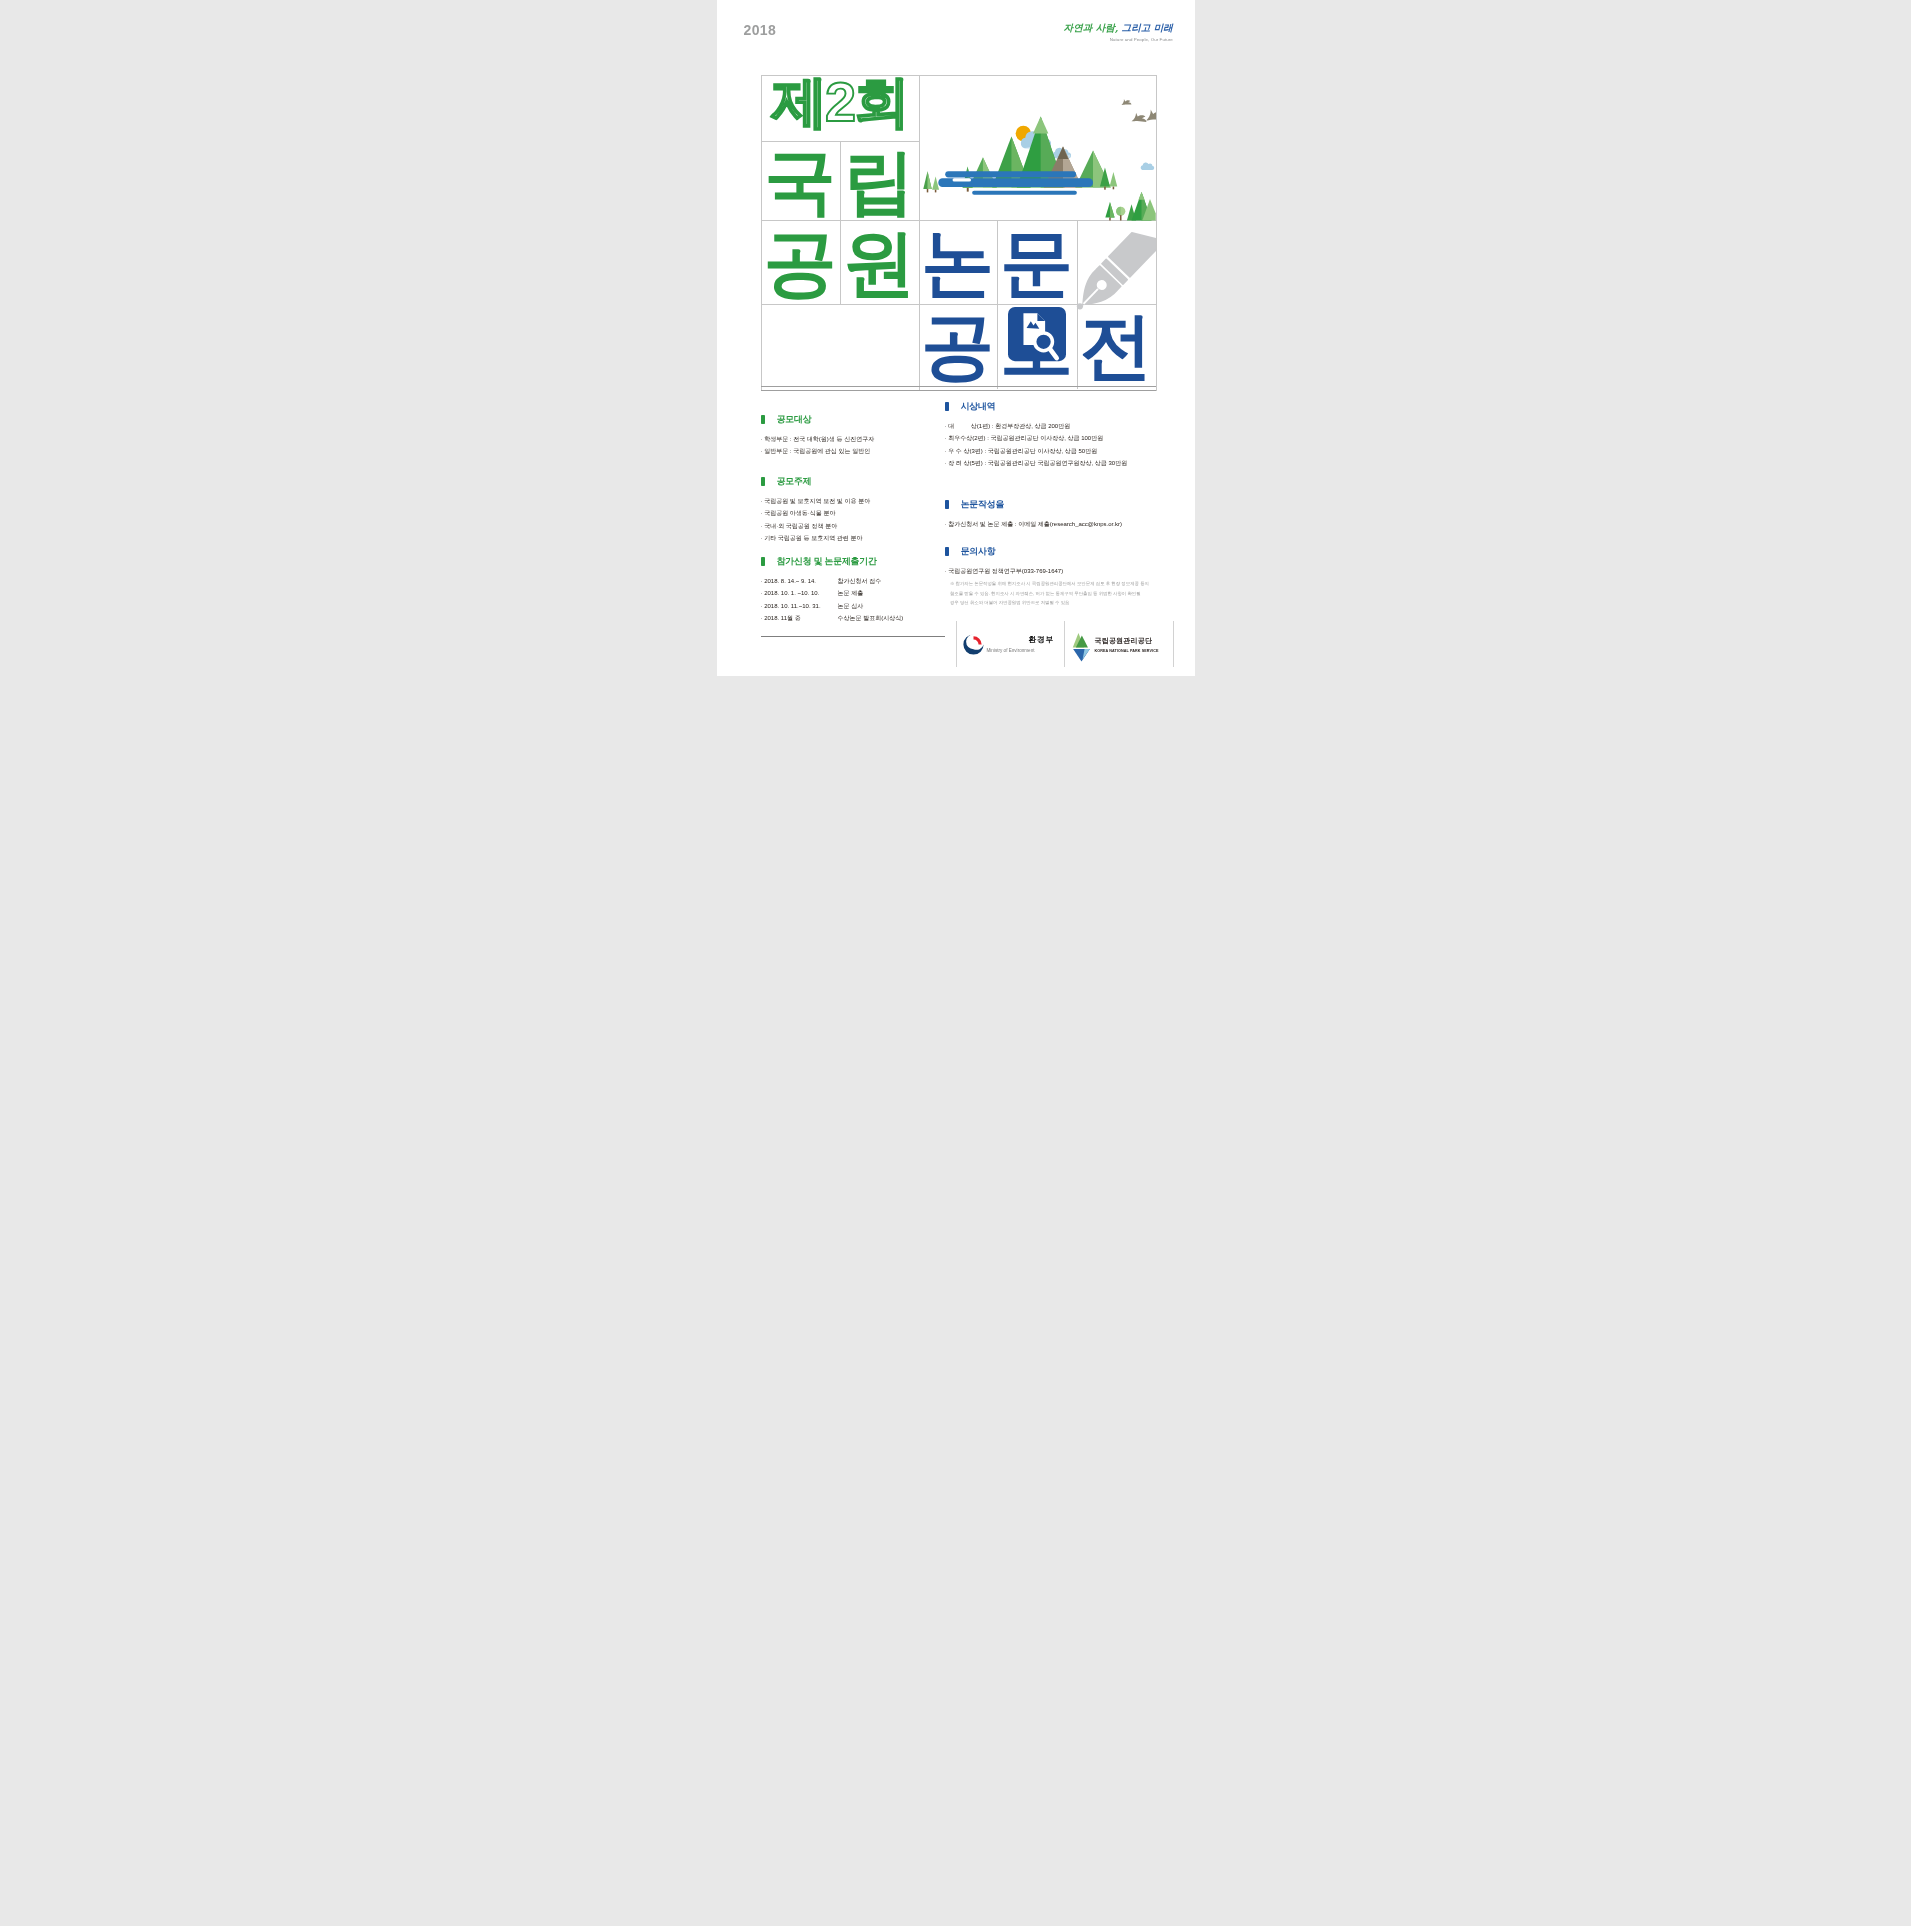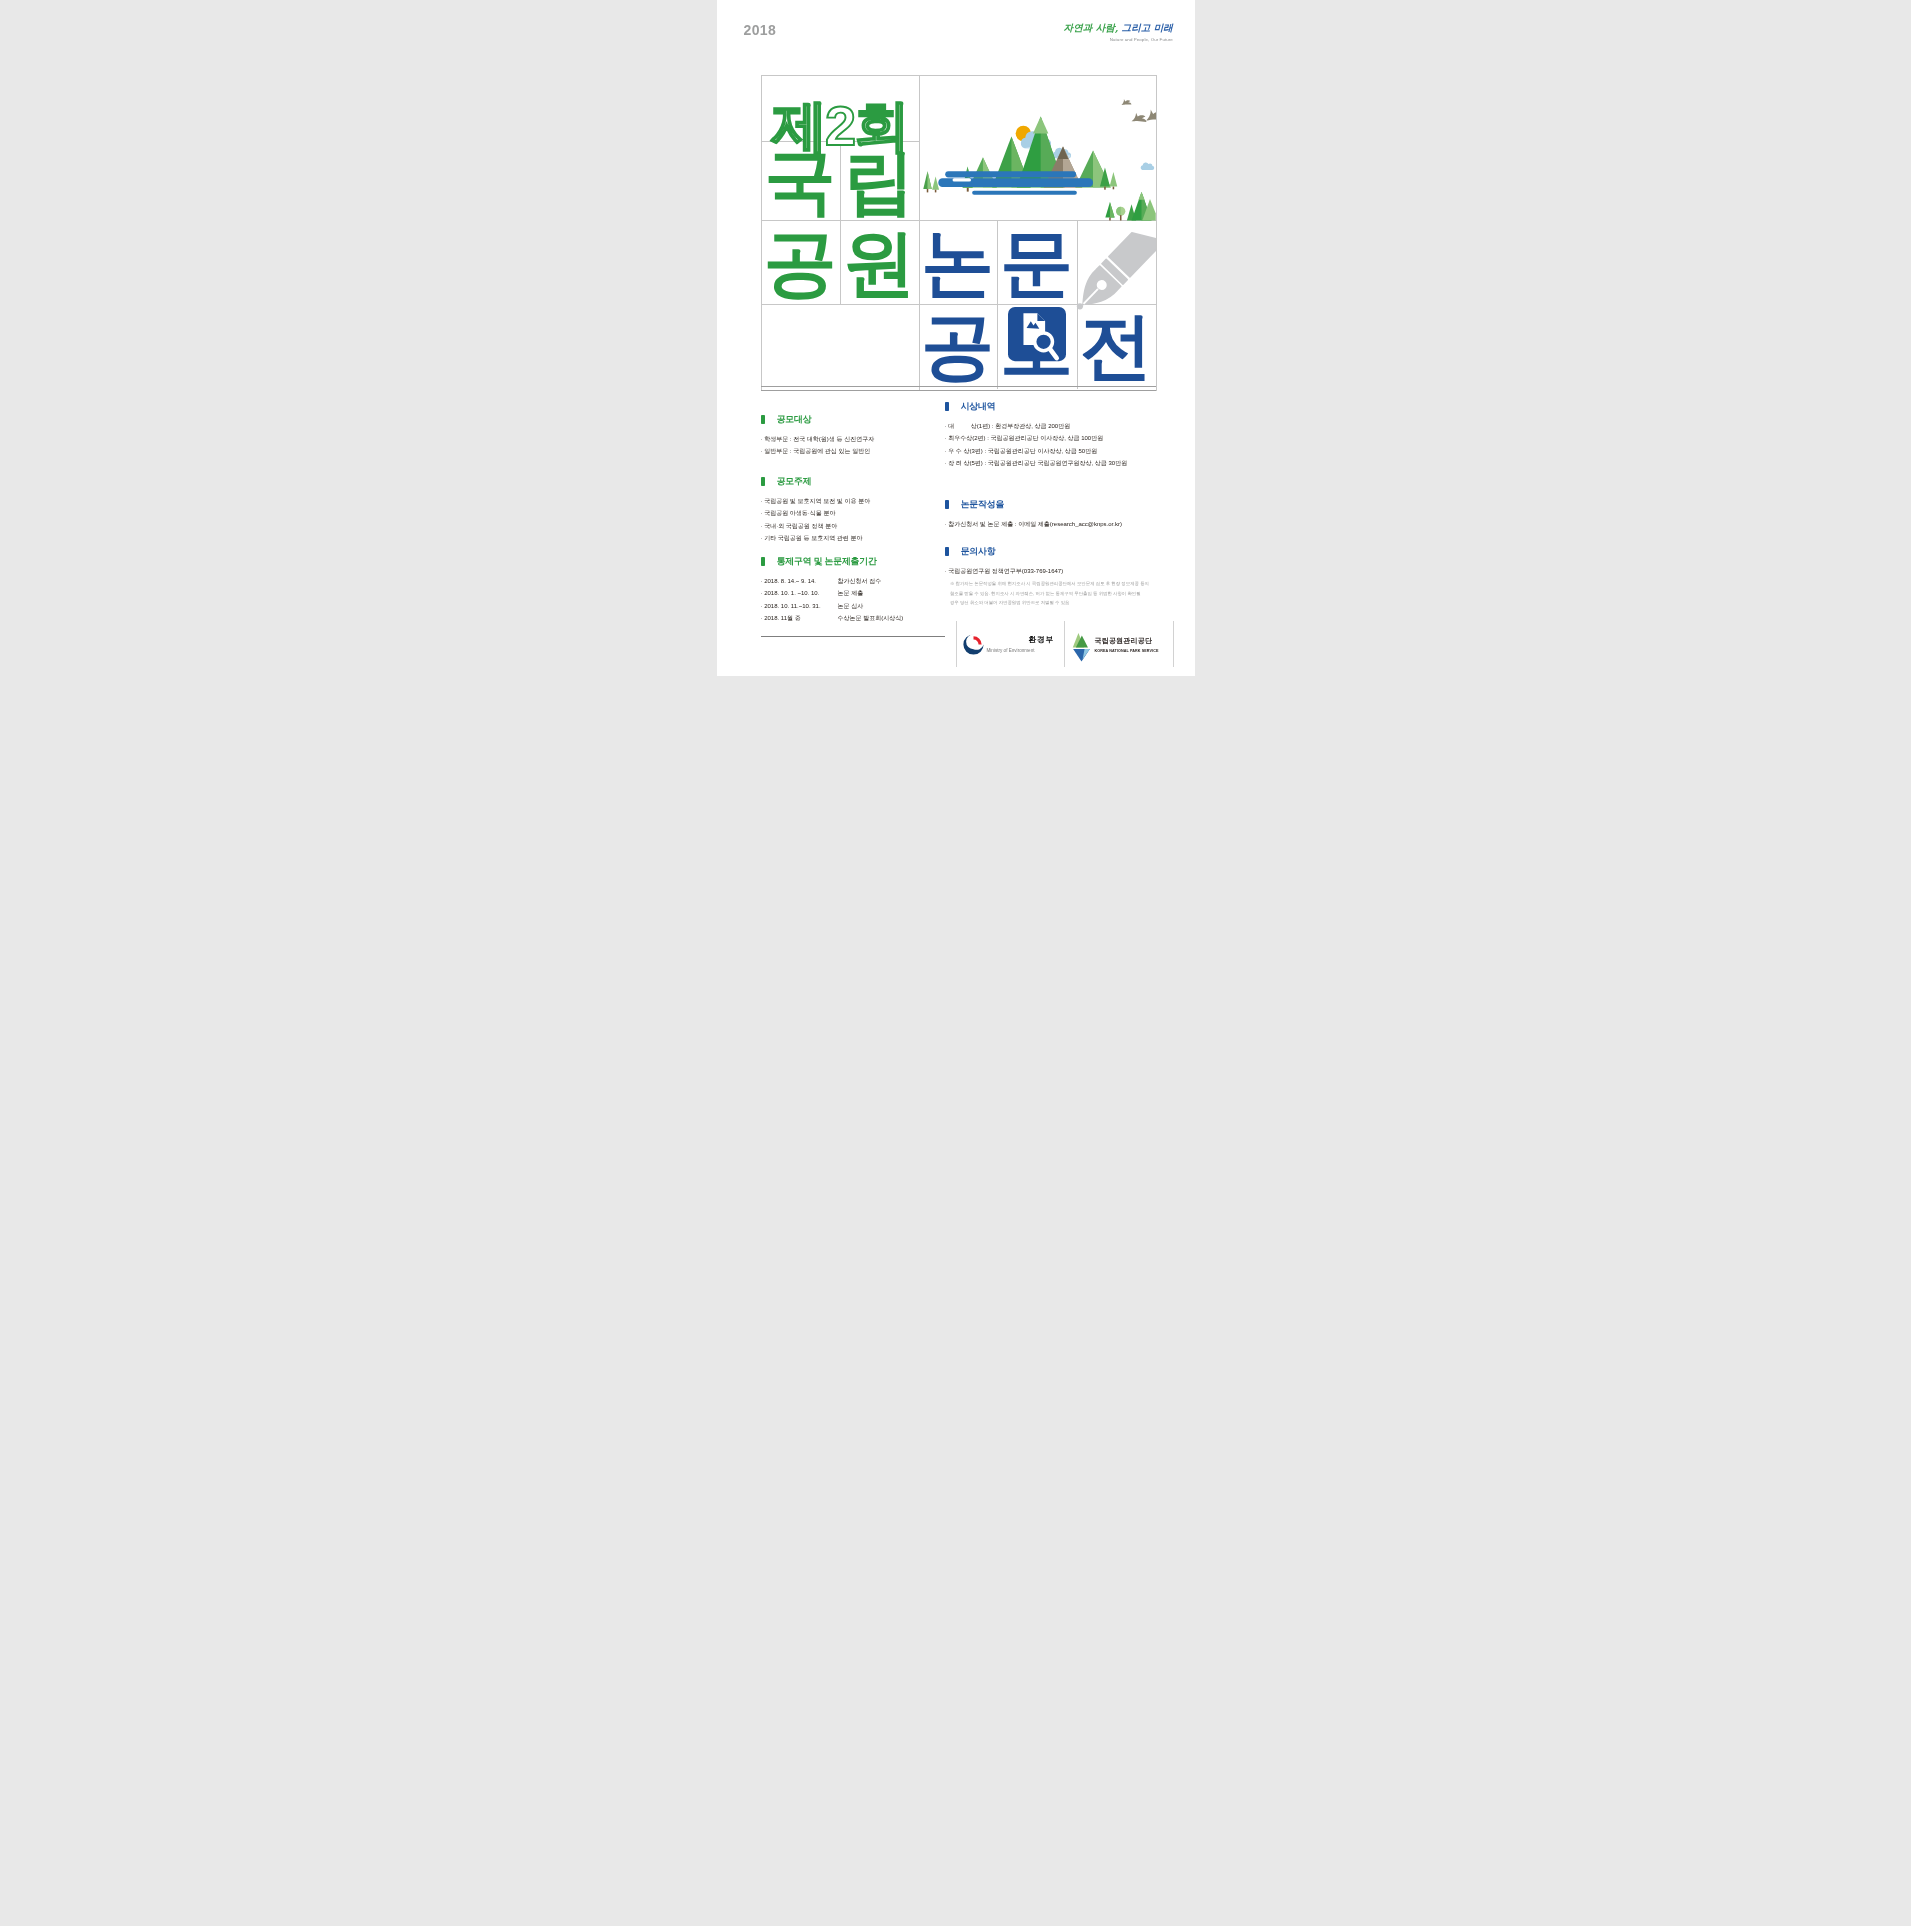--- a/index.html
+++ b/index.html
@@ -10,21 +10,21 @@
   .slogan{position:absolute;right:21.6px;top:21px;width:185px;text-align:right;
           font-family:"DejaVu Serif", serif;font-style:italic;font-weight:700;font-size:9.6px;line-height:13px;}
   .slogan .sg{color:#3aa24b;} .slogan .sb{color:#2a5fa8;}
   .slogan-en{position:absolute;right:21.6px;top:37px;width:185px;text-align:right;color:#8b8d8e;font-size:4.4px;letter-spacing:0.1px;}
   
   .gl{position:absolute;background:#c7c7c7;}
   .glb{position:absolute;background:#9f9f9f;}
   
   .big-letter{position:absolute;text-align:center;font-weight:900;z-index:3;}
   .lg{color:#2b9b41;} .lb{color:#1e4e96;}
-  .outline-title{position:absolute;left:44px;top:92px;width:158px;height:65px;line-height:68px;text-align:center;
+  .outline-title{position:absolute;left:44px;top:68px;width:158px;height:65px;line-height:68px;text-align:center;
                  font-size:56px;font-weight:900;color:#ffffff;-webkit-text-stroke:1.9px #2b9b41;letter-spacing:-2.3px;z-index:3;}
   .illus{position:absolute;left:44px;top:75px;width:395px;height:316px;z-index:2;}
   .doc-icon{position:absolute;left:291px;top:307px;width:58px;height:58px;z-index:4;}
   
   .section{position:absolute;}
   .sec-left{left:44px;width:181px;}
   .sec-right{left:228px;width:231px;}
   .sec-head{display:flex;align-items:center;gap:12px;margin-bottom:9.2px;}
   .bullet{width:4.2px;height:9.2px;border-radius:0.8px;flex:0 0 auto;}
   .bullet.g{background:#2b9b41;} .bullet.b{background:#1d549e;}
@@ -188,21 +188,21 @@
     </div>
     <div class="item">· 국립공원 및 보호지역 보전 및 이용 분야</div>
     <div class="item">· 국립공원 야생동·식물 분야</div>
     <div class="item">· 국내·외 국립공원 정책 분야</div>
     <div class="item">· 기타 국립공원 등 보호지역 관련 분야</div>
   </div>
 
   <div class="section sec-left" style="top:555px">
     <div class="sec-head">
       <span class="bullet g"></span>
-      <span class="head-text hg">통제구역 및 논문제출기간</span>
+      <span class="head-text hg">참가신청 및 논문제출기간</span>
     </div>
     <div class="item"><span class="sched-period">· 2018. 8. 14.~ 9. 14.</span><span>참가신청서 접수</span></div>
     <div class="item"><span class="sched-period">· 2018. 10. 1. ~10. 10.</span><span>논문 제출</span></div>
     <div class="item"><span class="sched-period">· 2018. 10. 11.~10. 31.</span><span>논문 심사</span></div>
     <div class="item"><span class="sched-period">· 2018. 11월 중</span><span>수상논문 발표회(시상식)</span></div>
   </div>
 
   <div class="section sec-right" style="top:400px">
     <div class="sec-head">
       <span class="bullet b"></span>

